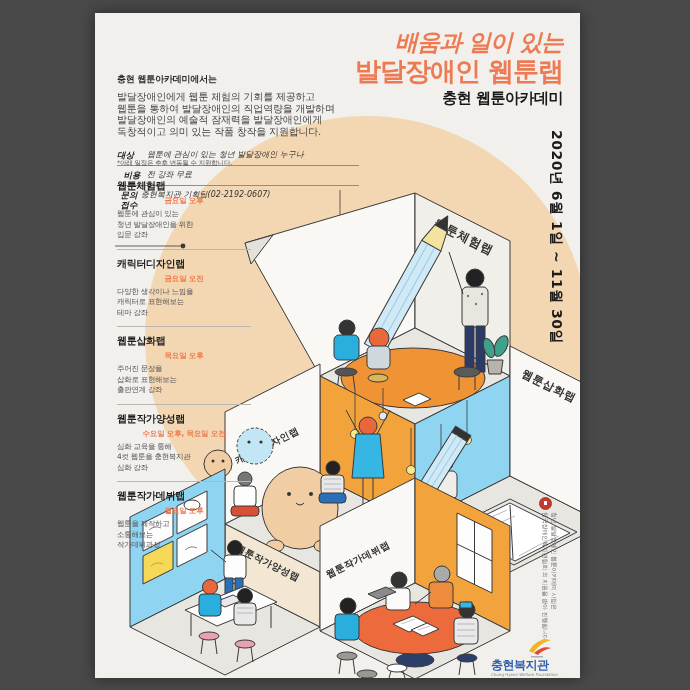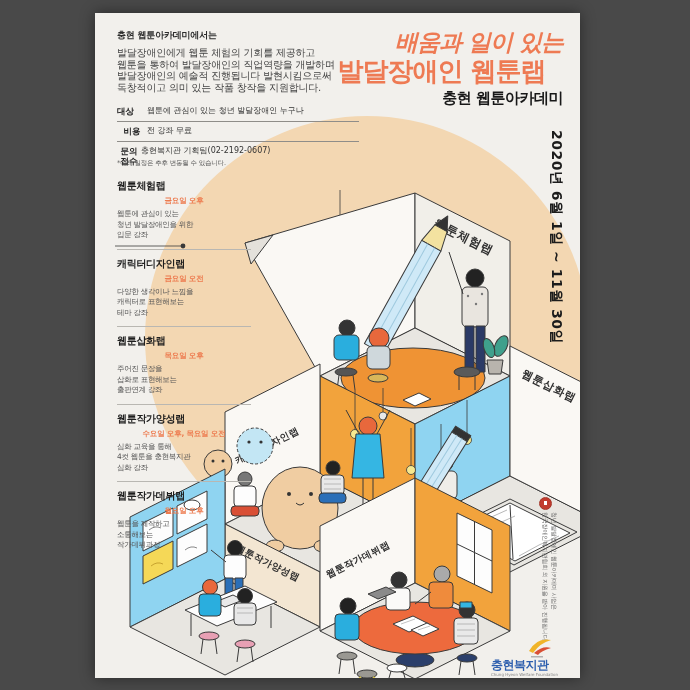--- a/index.html
+++ b/index.html
@@ -12,32 +12,32 @@
     position:absolute;left:95px;top:13px;width:485px;height:665px;
     background:#f2f0ec;overflow:hidden;
     box-shadow:0 0 14px rgba(0,0,0,.45);
   }
   .peach-circle{
     position:absolute;left:50px;top:103px;width:444px;height:444px;
     border-radius:50%;background:#f3d7b2;
   }
   
   .intro{position:absolute;left:22px;top:16px;width:262px;color:#2c2c2c;}
-  .intro-heading{font-size:9px;font-weight:bold;margin-bottom:5px;letter-spacing:-.2px;}
+  .intro-heading{font-size:9px;font-weight:bold;margin-bottom:5px;letter-spacing:-.2px;margin-top:44px;}
   .intro-line{font-size:10px;line-height:11.5px;color:#444;letter-spacing:-.2px;}
   .info-rows{margin-top:9px;width:242px;}
-  .info-row{display:flex;padding:4px 0 5px;align-items:flex-start;}
+  .info-row{display:flex;padding:4px 0 5px;align-items:flex-start;font-style:italic;}
   .info-row.rule{border-top:1px solid #8f8d89;text-align:center;}
   .info-label{width:30px;font-size:8.5px;font-weight:bold;color:#222;flex:0 0 30px;line-height:10px;}
   .info-label.wrap{width:24px;flex:0 0 24px;}
   .info-value{font-size:8px;color:#333;line-height:10px;}
   
   .title-block{position:absolute;left:225px;top:16px;width:243px;text-align:right;}
   .title-l1{font-size:23px;font-weight:bold;color:#ee7a53;letter-spacing:-1px;line-height:27px;font-style:italic;}
-  .title-l2{font-size:26px;font-weight:bold;color:#ee7a53;letter-spacing:-1px;line-height:30px;text-align:center;}
+  .title-l2{font-size:26px;font-weight:bold;color:#ee7a53;letter-spacing:-1px;line-height:30px;}
   .title-sub{font-size:15px;font-weight:bold;color:#181818;letter-spacing:-.5px;margin-top:3px;}
   
   .period{
     position:absolute;left:470px;top:117px;
     transform:rotate(90deg);transform-origin:top left;
     font-size:14px;font-weight:bold;color:#1c1c1c;letter-spacing:.5px;white-space:nowrap;
   }
   
   .programs{position:absolute;left:22px;top:146px;width:134px;}
   .note{font-size:6.5px;color:#555;white-space:nowrap;margin-bottom:4px;letter-spacing:-.2px;}
@@ -331,21 +331,21 @@
         <line x1="258" y1="499" x2="260" y2="500" stroke="#d8c44d" stroke-width="1.5"></line>
       </g>
     </g>
   </svg>
   </div>
 
   <div class="intro">
     <div class="intro-heading">충현 웹툰아카데미에서는</div>
     <div class="intro-line">발달장애인에게 웹툰 체험의 기회를 제공하고</div>
     <div class="intro-line">웹툰을 통하여 발달장애인의 직업역량을 개발하며</div>
-    <div class="intro-line">발달장애인의 예술적 진행됩니다 발현시킴으로써</div>
+    <div class="intro-line">발달장애인의 예술적 잠재력을 발달장애인에게</div>
     <div class="intro-line">독창적이고 의미 있는 작품 창작을 지원합니다.</div>
     <div class="info-rows">
       <div class="info-row">
         <div class="info-label">대상</div>
         <div class="info-value">웹툰에 관심이 있는 청년 발달장애인 누구나</div>
       </div>
       <div class="info-row rule">
         <div class="info-label">비용</div>
         <div class="info-value">전 강좌 무료</div>
       </div>
@@ -358,21 +358,21 @@
 
   <div class="title-block">
     <div class="title-l1">배움과 일이 있는</div>
     <div class="title-l2">발달장애인 웹툰랩</div>
     <div class="title-sub">충현 웹툰아카데미</div>
   </div>
 
   <div class="period">2020년 6월 1일 ~ 11월 30일</div>
 
   <div class="programs">
-    <div class="note">*아래 일정은 추후 변동될 수 있습니다.</div>
+    <div class="note">*아래 일정은 추후 변동될 수 지원합니다.</div>
 
     <div class="program">
       <div class="p-name">웹툰체험랩</div>
       <div class="p-time">금요일 오후</div>
       <div class="p-desc">웹툰에 관심이 있는</div>
       <div class="p-desc">청년 발달장애인을 위한</div>
       <div class="p-desc">입문 강좌</div>
     </div>
     <div class="program rule">
       <div class="p-name">캐릭터디자인랩</div>

